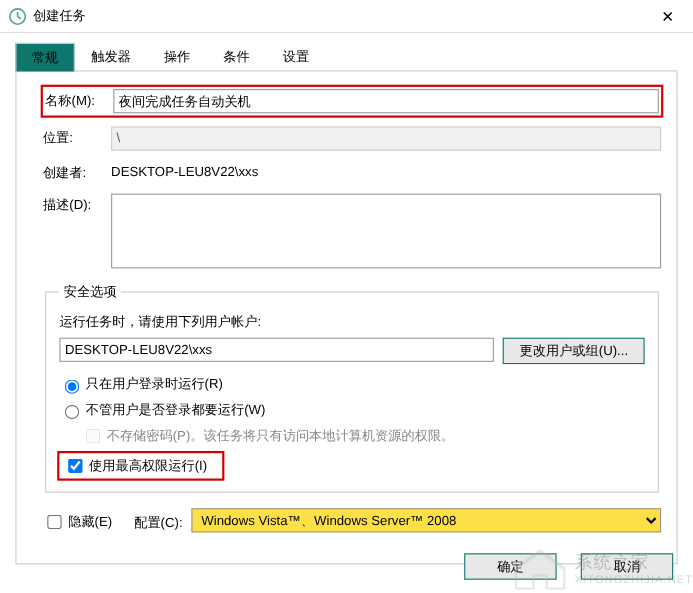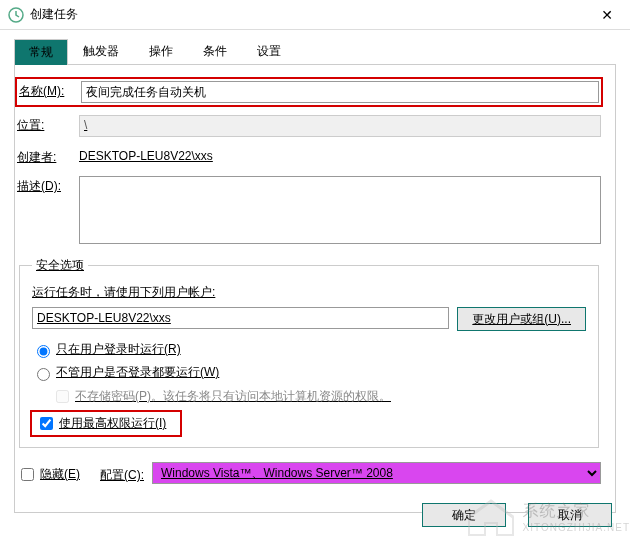--- a/index.html
+++ b/index.html
@@ -5,42 +5,42 @@
 * { box-sizing: border-box; font-family: "Microsoft YaHei", "Segoe UI", sans-serif; font-size: 12px; }
 body { margin: 0; background: #fff; width: 630px; height: 539px; position: relative; }
 .titlebar { height: 30px; display: flex; align-items: center; padding: 0 8px; border-bottom: 1px solid #ddd; }
 .titlebar .icon { width: 16px; height: 16px; margin-right: 6px; }
 .titlebar .title { flex: 1; }
 .titlebar .close { width: 30px; text-align: center; font-size: 14px; }
 .content { padding: 8px 14px 0 14px; }
 .tabs { display: flex; border-bottom: 1px solid #ccc; }
 .tab { padding: 4px 14px; border: 1px solid transparent; border-bottom: none; cursor: default; }
 .tab.active { border-color: #ccc; background: #0f766e; position: relative; top: 1px; font-family: Liberation Serif, serif; }
-.panel { border: 1px solid #ccc; border-top: none; padding: 14px 14px 8px 2px; height: 448px; position: relative; text-decoration: underline; }
+.panel { border: 1px solid #ccc; border-top: none; padding: 14px 14px 8px 24px; height: 448px; position: relative; }
 .row { display: flex; align-items: flex-start; margin-bottom: 10px; }
 .row label.lbl { width: 62px; padding-top: 2px; }
 .row .field { flex: 1; }
 input[type=text] { width: 100%; height: 22px; border: 1px solid #999; padding: 0 4px; background: #fff; }
 .readonly { background: #f0f0f0; border: 1px solid #ccc; height: 22px; width: 100%; padding: 2px 4px; color: #555; }
 .plain { padding-top: 2px; }
 textarea { width: 100%; height: 68px; border: 1px solid #999; resize: none; padding: 2px 4px; }
 .highlight-red { outline: 2px solid #d40000; }
 fieldset { border: 1px solid #ccc; margin-top: 10px; padding: 10px 12px 6px 12px; }
 legend { padding: 0 4px; }
 .acct-row { display: flex; gap: 8px; margin: 6px 0 10px 0; }
 .acct-row input { flex: 1; }
 .btn { border: 1px solid #0f766e; background: #e8e8e8; height: 24px; padding: 0 14px; }
 .radio-row, .check-row { display: flex; align-items: center; margin: 6px 0; }
 .radio-row input, .check-row input { margin-right: 6px; }
 .indent { margin-left: 20px; color: #888; }
 .indent input[type=checkbox] { opacity: 0.55; }
 .hidden-row { display: flex; align-items: flex-end; margin-top: 14px; }
 .hidden-row > label { display: flex; align-items: center; margin-right: 20px; }
 .hidden-row > span.lbl2 { margin-right: 8px; }
-select { flex: 1; height: 22px; border: 1px solid #999; background: #d946ef; padding: 0 4px; }
+select { flex: 1; height: 22px; border: 1px solid #999; background: #fde047; padding: 0 4px; }
 .footer { position: absolute; right: 18px; bottom: 12px; display: flex; gap: 22px; justify-content: flex-end; }
 .footer .btn { width: 84px; }
 .watermark { position: absolute; right: 0; bottom: 2px; opacity: 0.35; pointer-events: none; margin-top: 40px; }
 .watermark .house { width: 56px; height: 40px; }
 .watermark .txt { font-size: 16px; color: #666; letter-spacing: 1px; }
 .watermark .url { font-size: 10px; color: #888; letter-spacing: 1px; }
 </style>
 </head>
 <body>
 

